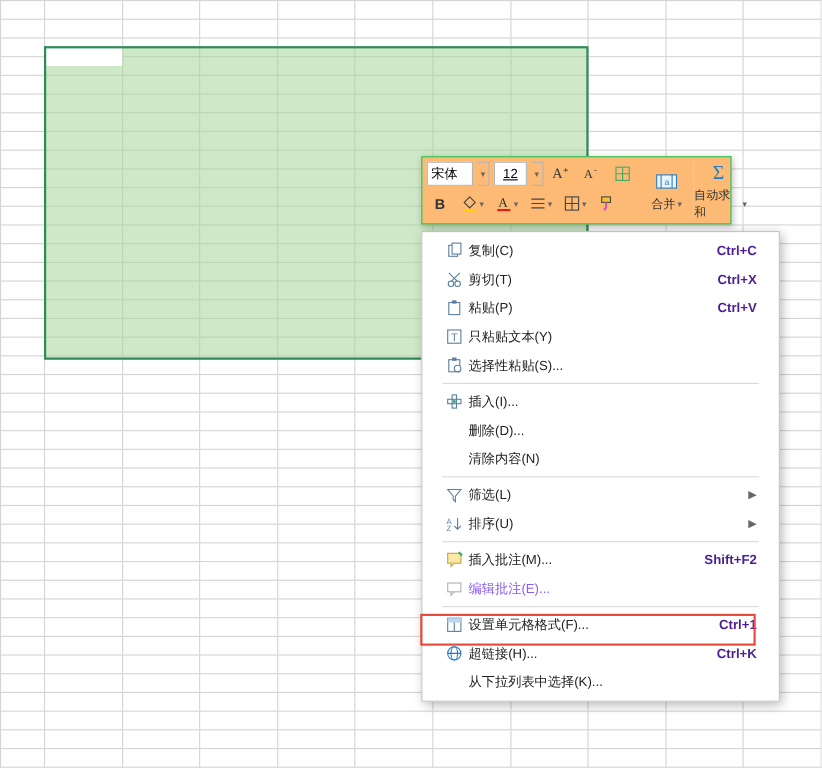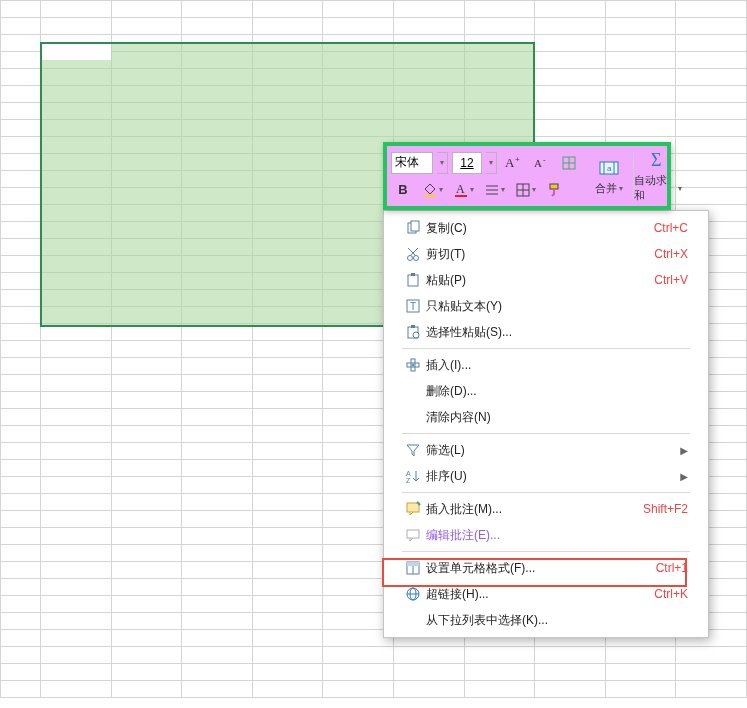--- a/index.html
+++ b/index.html
@@ -50,26 +50,25 @@
     width: 305px; height: 29px;
     border: 2px solid #e74c3c;
     box-sizing: border-box;
     z-index: 50;
     pointer-events: none;
   }
   .mini-toolbar {
     position: absolute;
     left: 383px; top: 142px;
     width: 280px; height: 60px;
-    background: #f0abfc;
-    border: 4px solid #22c55e;
+    background: #fdba74;
+    border: 1px solid #22c55e;
     box-shadow: 1px 2px 6px rgba(0,0,0,0.25);
     display: flex;
     z-index: 30;
-    align-items: center;
   }
   .mini-main { flex: 1; padding: 3px 4px; display:flex; flex-direction:column; gap:3px; }
   .mini-row { display:flex; align-items:center; gap:4px; }
   .tb-input {
     border: 1px solid #b5b5b5;
     height: 20px; font-size: 12px;
     padding: 0 3px;
     background:#fff;
   }
   .font-name { width: 34px; }
@@ -101,21 +100,21 @@
   .menu-item {
     display:flex; align-items:center;
     height: 26px;
     padding: 0 8px 0 4px;
     cursor: default;
     position: relative;
   }
   .menu-icon { width: 26px; display:flex; align-items:center; justify-content:center; color:#5a7fa0; }
   .menu-label { flex:1; font-size:12px; color:#222; }
   .menu-label.disabled { color:#8b5cf6; }
-  .menu-shortcut { font-size:12px; color:#ef4444; }
+  .menu-shortcut { font-size:12px; color:#4c1d95;font-weight:bold; }
   .menu-sub { margin-left:6px; color:#666; font-size:10px; }
   .menu-sep { height:1px; background:#d9d9d9; margin:3px 6px; }
 </style>
 </head>
 <body>
 
 <div class="grid">
     <div class="grid-row">
       <div class="grid-cell first-col"></div>
       <div class="grid-cell"></div>

